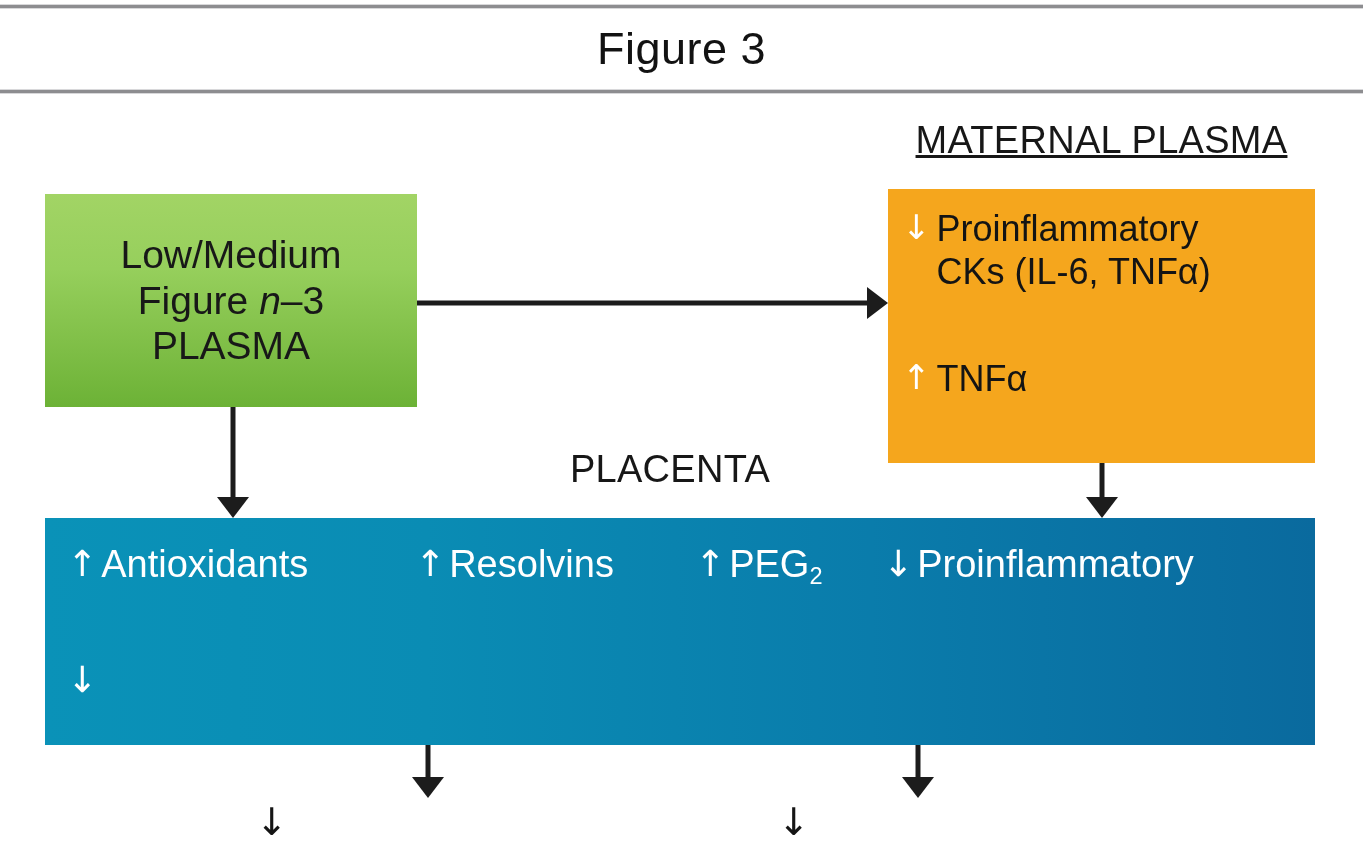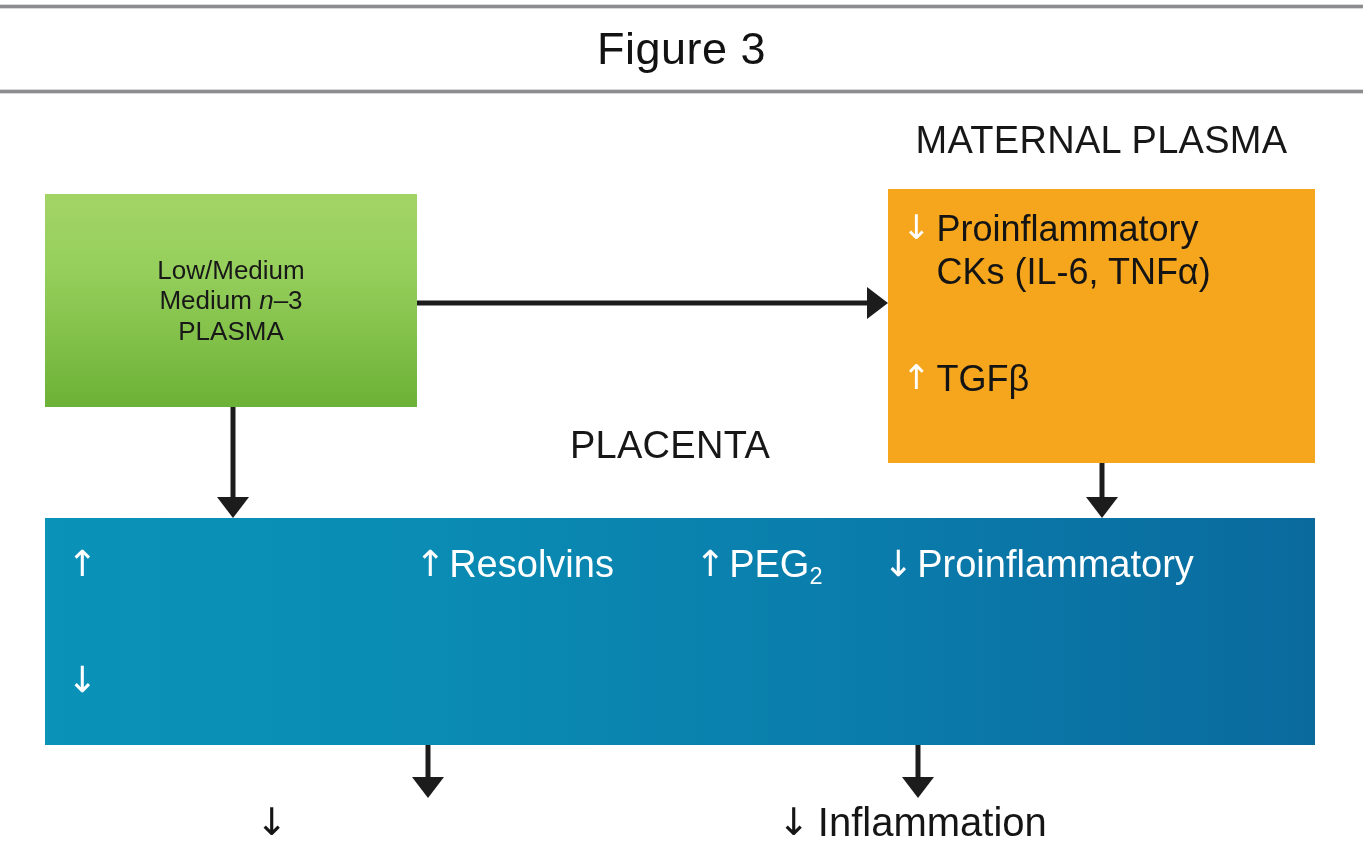--- a/index.html
+++ b/index.html
@@ -57,21 +57,21 @@
     left: 45px;
     top: 194px;
     width: 372px;
     height: 213px;
     background: linear-gradient(to bottom, #a2d465 0%, #96cf5c 35%, #7dbd45 75%, #6cb236 100%);
     display: flex;
     align-items: center;
     justify-content: center;
   }
   #green-box-text {
-    font-size: 26px;
+    font-size: 39px;
     line-height: 1.17;
     text-align: center;
     color: #181818;
     padding: 0 10px;
   }
   #green-box-text .ital { font-style: italic; }
 
   #orange-box {
     left: 888px;
     top: 189px;
@@ -99,26 +99,27 @@
 
   #maternal-plasma-label {
     position: absolute;
     left: 888px;
     top: 119px;
     width: 427px;
     text-align: center;
     font-size: 38px;
     color: #171717;
     letter-spacing: 0.3px;
+    text-decoration: underline;
   }
 
   #placenta-label {
     position: absolute;
     left: 470px;
-    top: 424px;
+    top: 448px;
     width: 400px;
     text-align: center;
     font-size: 38px;
     color: #171717;
     letter-spacing: 0.3px;
   }
 
   #blue-box {
     left: 45px;
     top: 518px;
@@ -173,46 +174,47 @@
 
 <div id="figure-header">
   <div class="rule top"></div>
   <div id="figure-title">Figure 3</div>
   <div class="rule bottom"></div>
 </div>
 
 <div class="box" id="green-box">
   <div id="green-box-text">
     <span>Low/Medium</span><br>
-    <span>Medium </span><span class="ital">n</span><span>–3</span><br>
+    <span>Figure </span><span class="ital">n</span><span>–3</span><br>
     <span>PLASMA</span>
   </div>
 </div>
 
 <div id="maternal-plasma-label">MATERNAL PLASMA</div>
 
 <div class="box" id="orange-box">
   <div class="orange-line" id="orange-row-1">
     <span class="arrow-glyph">↓</span>
     <span>
       <span>Proinflammatory</span><br>
       <span>CKs (IL-6, TNFα)</span>
     </span>
   </div>
   <div class="orange-line" id="orange-row-2">
     <span class="arrow-glyph">↑</span>
-    <span>TGFβ</span>
+    <span>TNFα</span>
   </div>
 </div>
 
 <div id="placenta-label">PLACENTA</div>
 
 <div class="box" id="blue-box">
   <div class="blue-item" id="blue-antioxidants">
     <span class="arrow-glyph">↑</span>
+    <span>Antioxidants</span>
   </div>
   <div class="blue-item" id="blue-resolvins">
     <span class="arrow-glyph">↑</span>
     <span>Resolvins</span>
   </div>
   <div class="blue-item" id="blue-peg2">
     <span class="arrow-glyph">↑</span>
     <span><span>PEG</span><sub>2</sub></span>
   </div>
   <div class="blue-item" id="blue-proinflam">
@@ -249,14 +251,13 @@
 <svg class="arrow-svg" id="arrow-blue-to-inflammation" style="left:900px; top:745px;" width="36" height="53" viewBox="0 0 36 53">
   <line class="arrow-stroke" x1="18" y1="0" x2="18" y2="34"></line>
   <polygon class="arrow-head" points="2,32 34,32 18,53"></polygon>
 </svg>
 
 <div class="outcome" id="outcome-oxidative">
   <span class="arrow-glyph">↓</span>
 </div>
 <div class="outcome" id="outcome-inflammation">
   <span class="arrow-glyph">↓</span>
-  <span>Inflammation</span>
 </div>
 
 </body></html>

